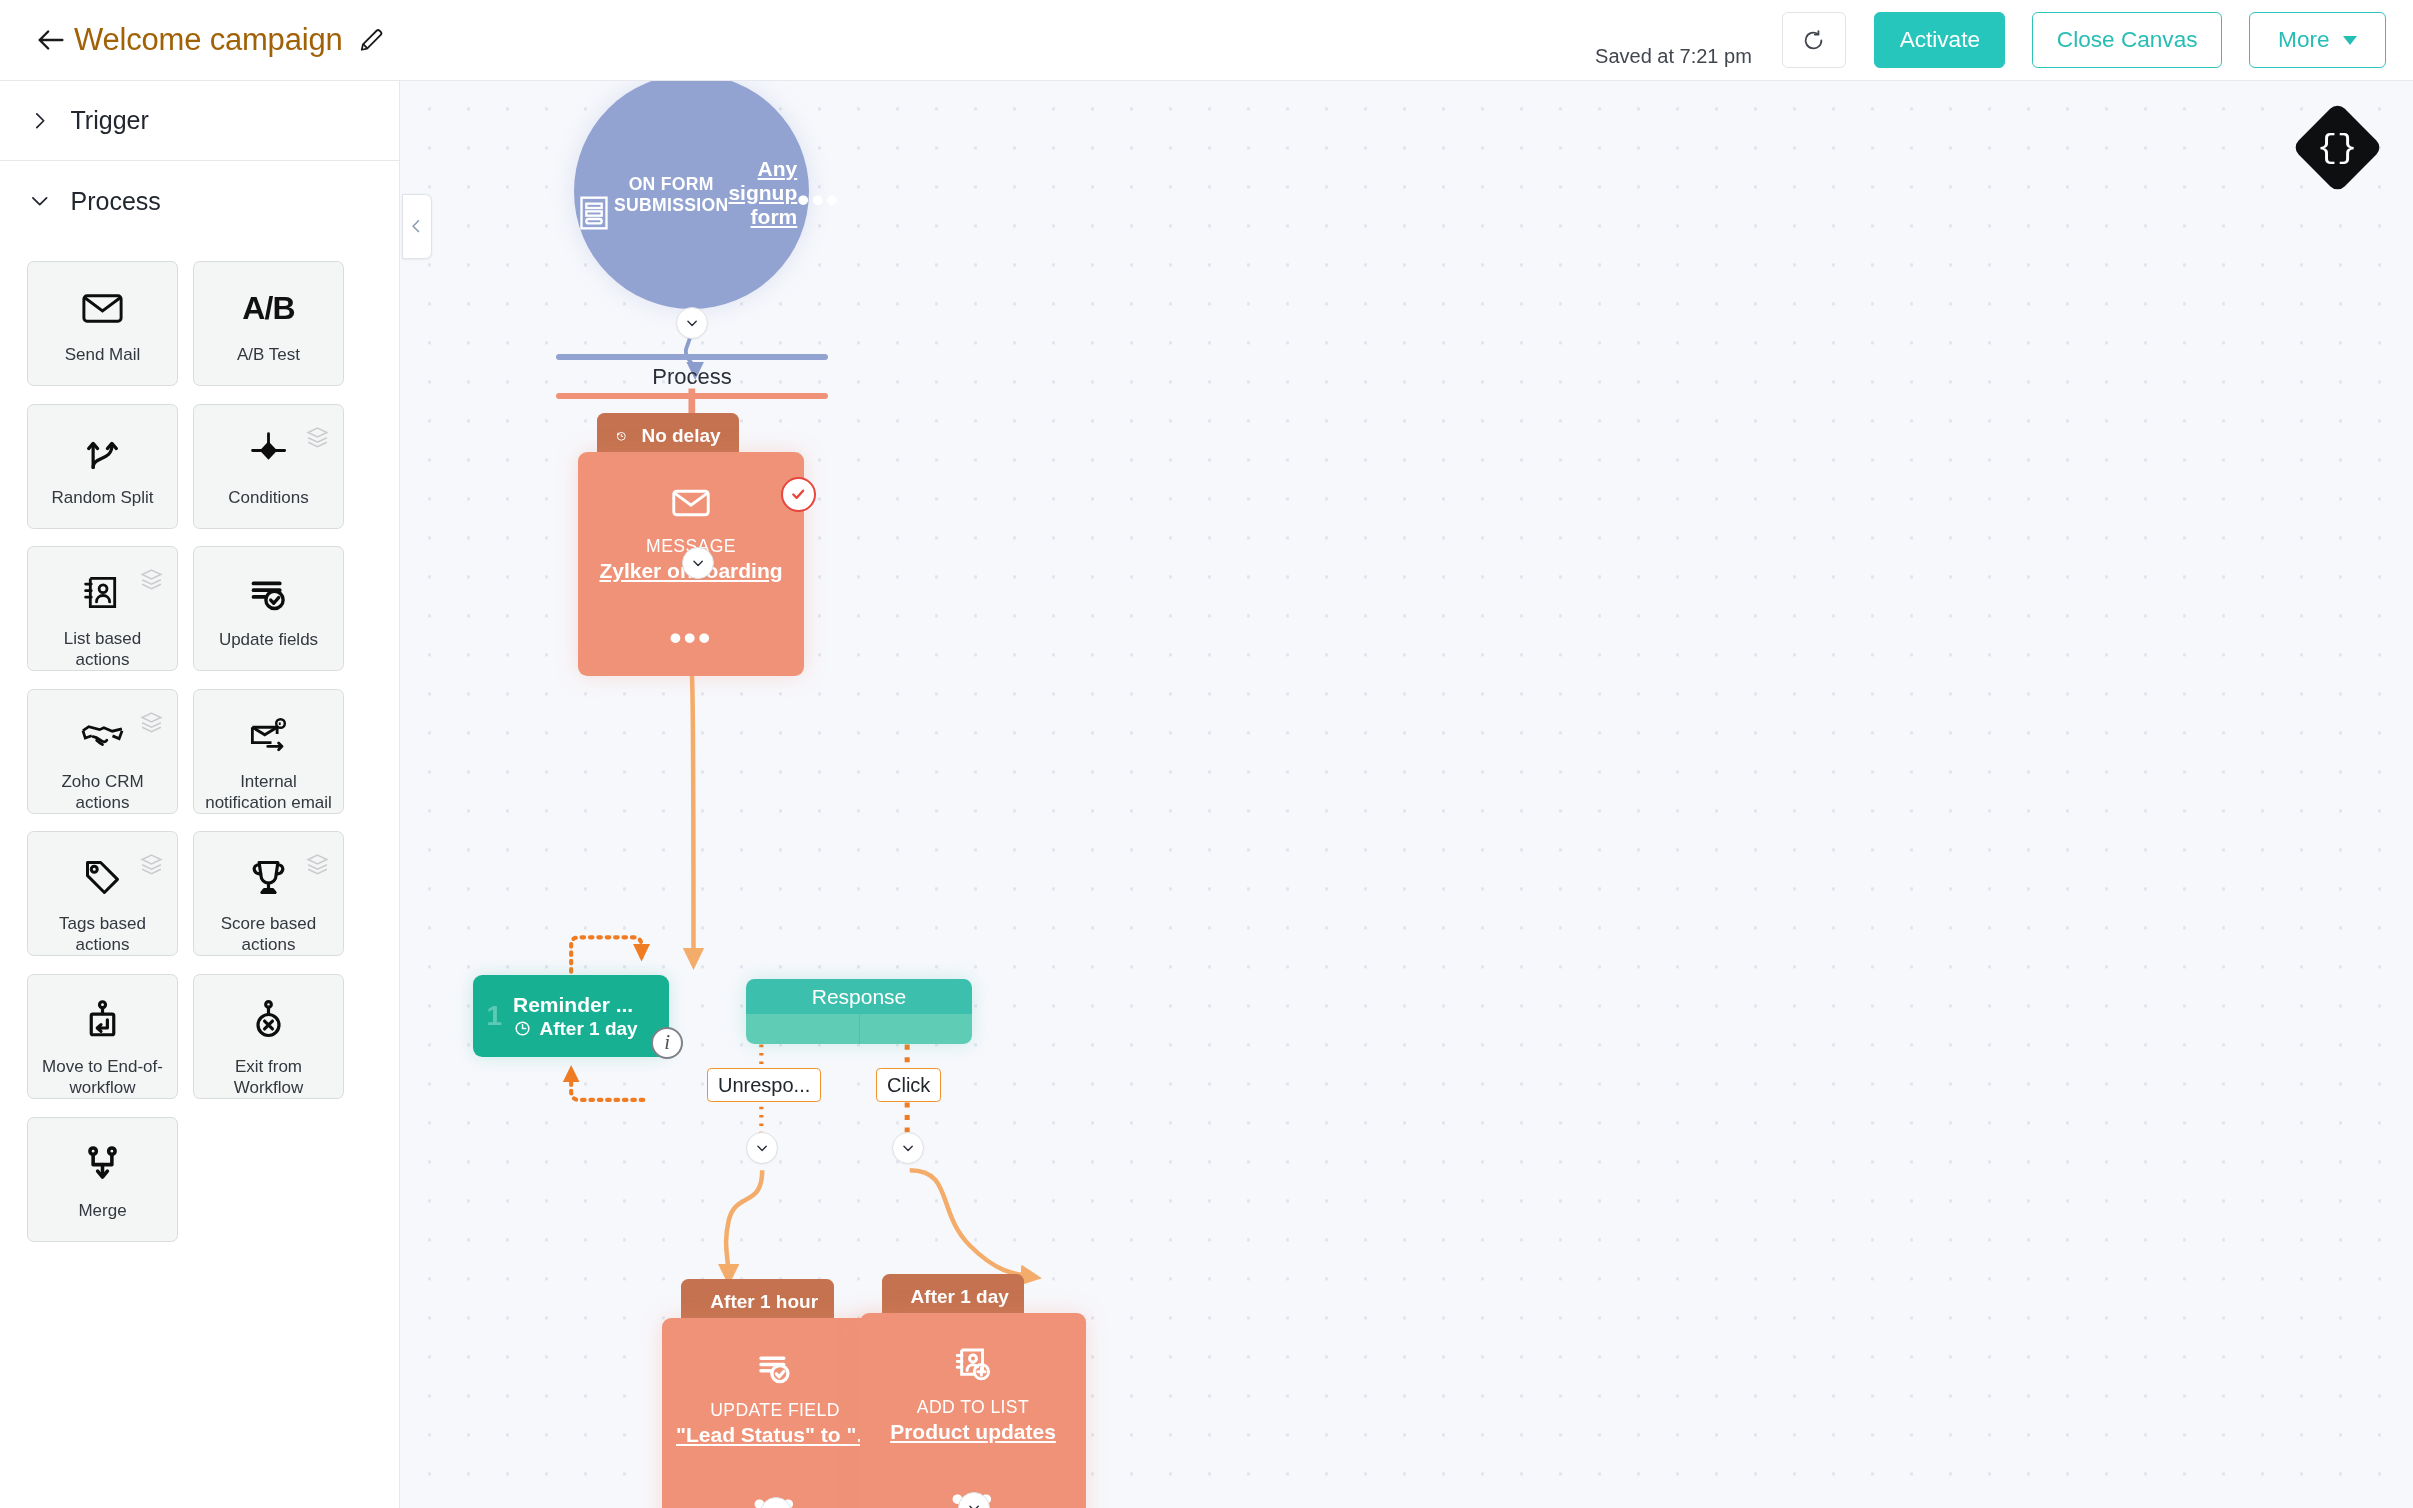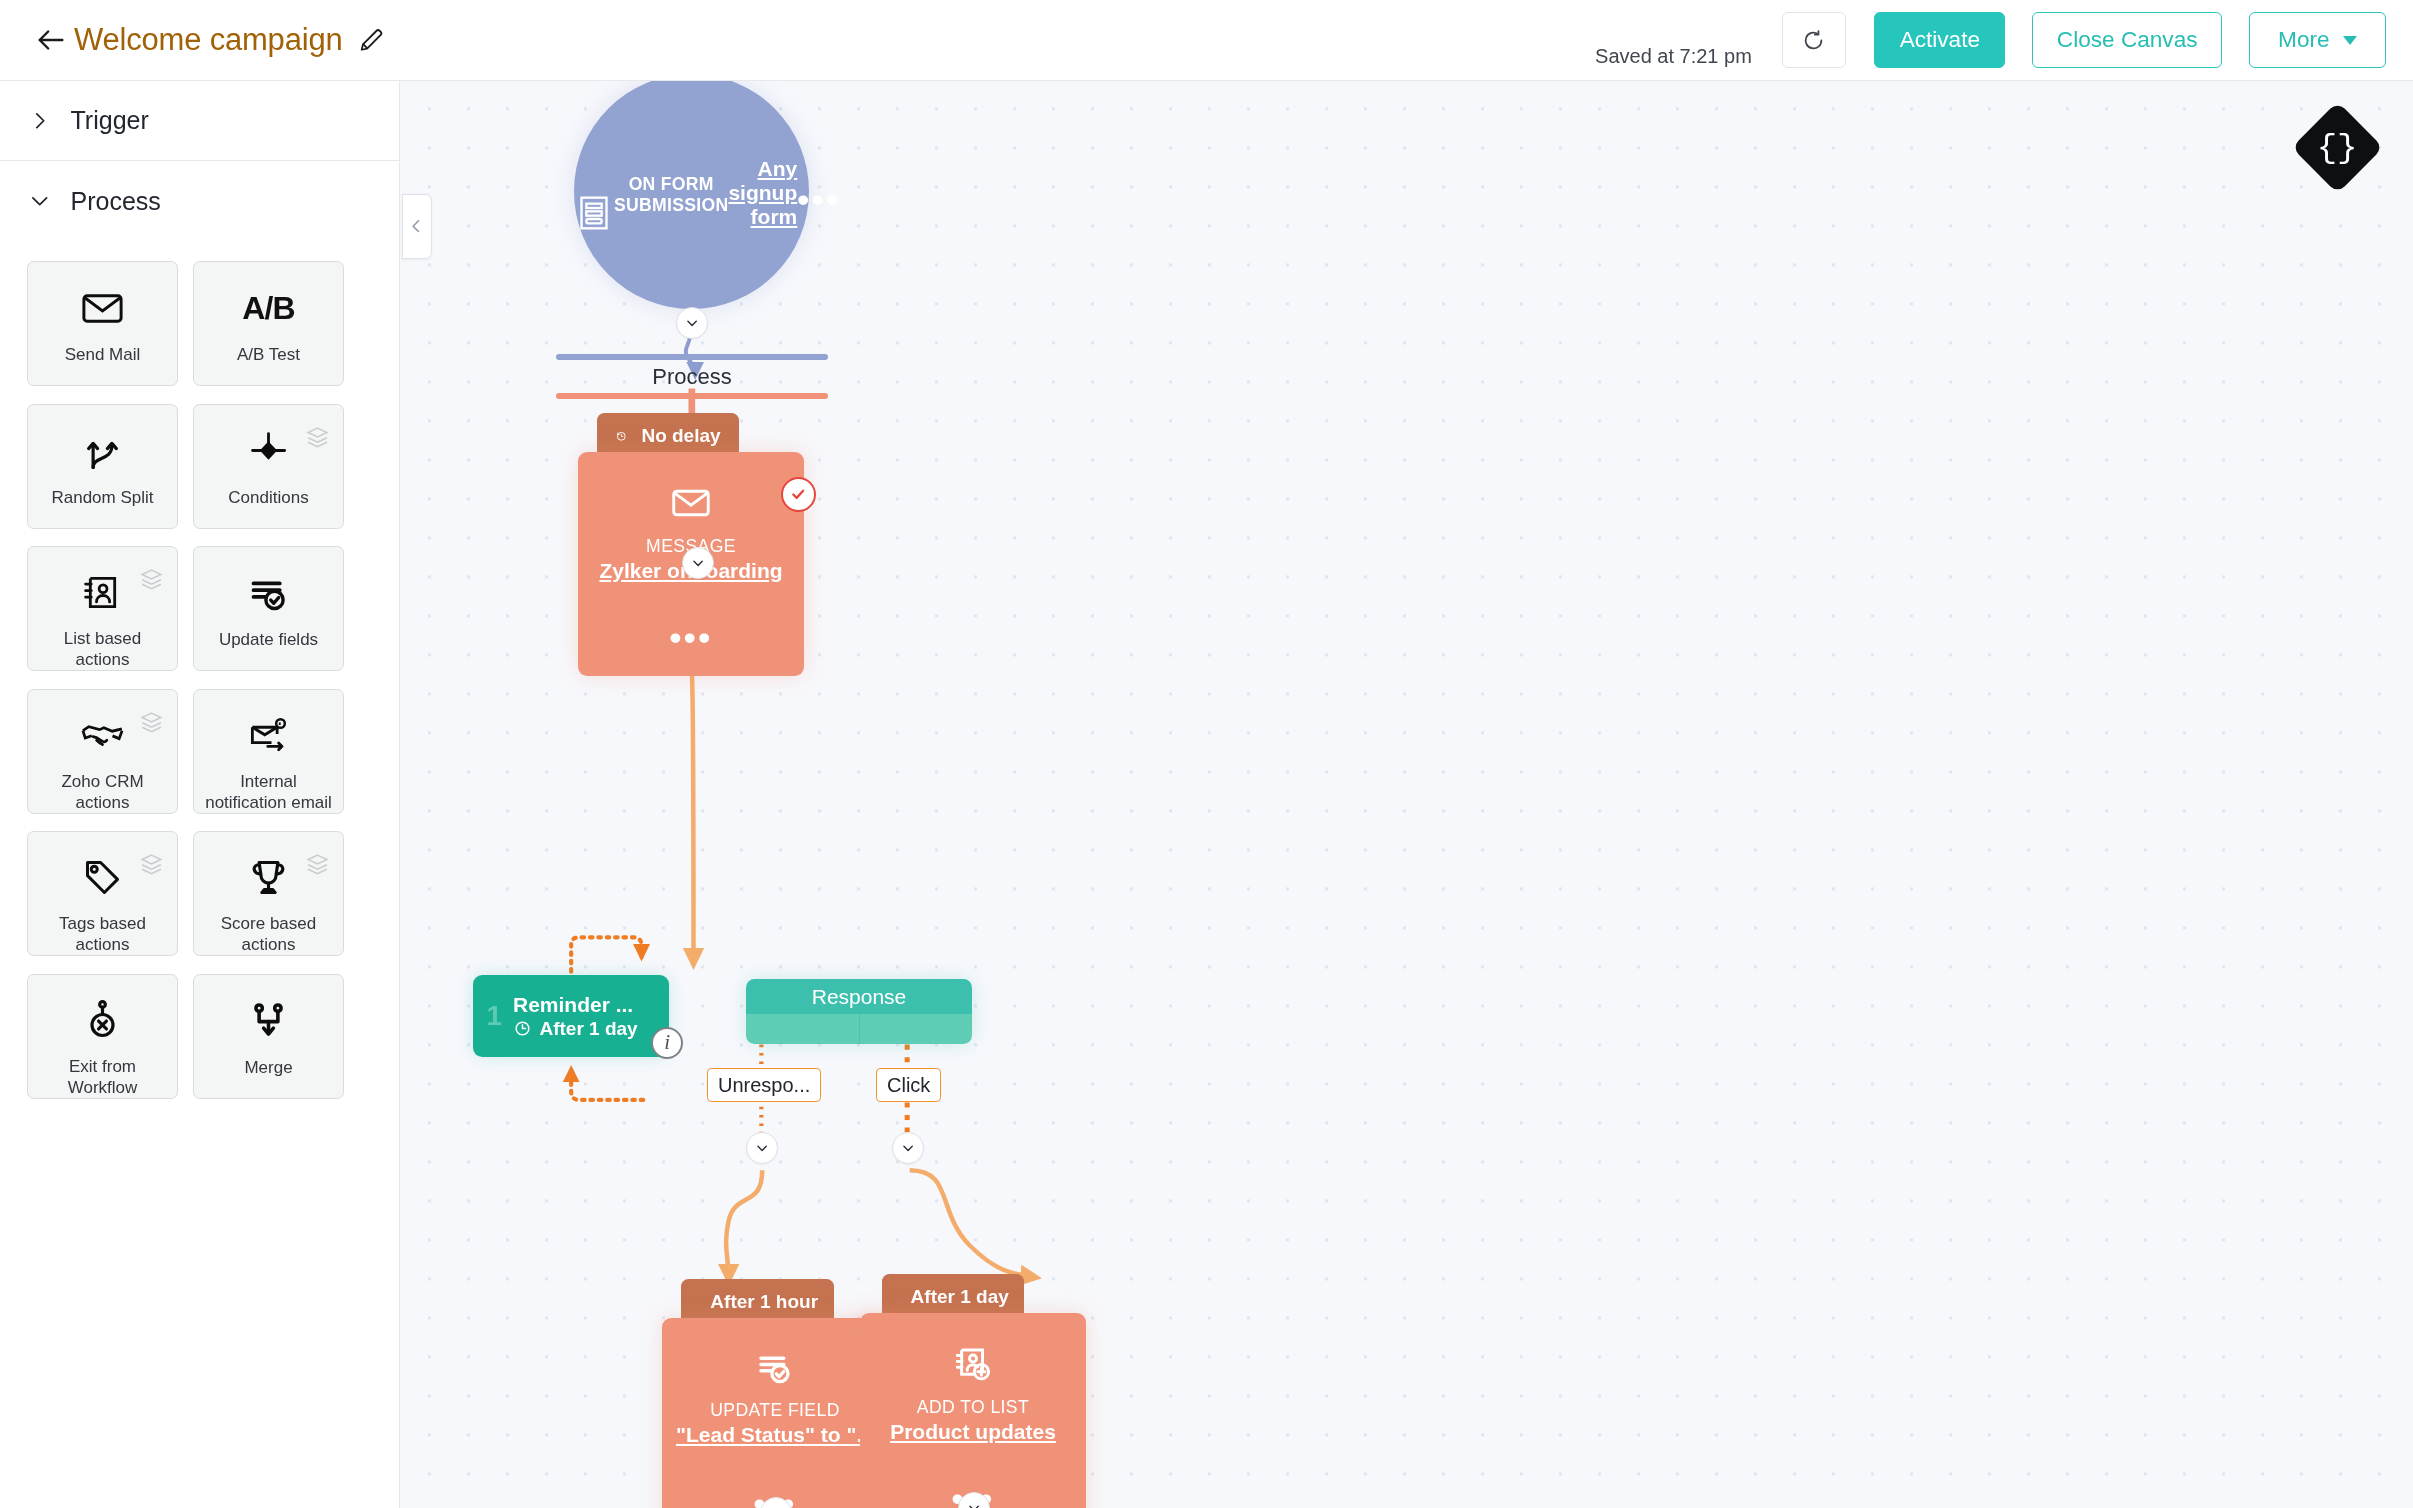--- a/index.html
+++ b/index.html
@@ -432,20 +432,31 @@
           <svg viewBox="0 0 24 24" fill="none" stroke="#c9cccf" stroke-width="1.5" width="25" height="25">
             <path d="M12 3l9 4.2-9 4.2-9-4.2 9-4.2z"></path>
               <path d="M3 12.2l9 4.2 9-4.2"></path>
               <path d="M3 16.6l9 4.2 9-4.2"></path>
           </svg>
         </span>
       </div>
       <div class="pal-label">Score based actions</div>
     </div>
 
+    <div class="pal-card">
+      <div class="pal-icon">
+        <svg viewBox="0 0 24 24" fill="none" stroke="#0d0d0d" stroke-width="1.7" width="45" height="45">
+          <circle cx="12" cy="3.6" r="1.6"></circle>
+          <path d="M12 5.2v3.2" stroke-linecap="round"></path>
+          <rect x="6" y="8.6" width="12" height="11" rx="0.8"></rect>
+          <path d="M14.6 11.6v4.4H9.4M11.2 14.2L9.2 16l2 1.8" stroke-linecap="round" stroke-linejoin="round"></path>
+        </svg>
+      </div>
+      <div class="pal-label">Move to End-of-workflow</div>
+    </div>
 
     <div class="pal-card">
       <div class="pal-icon">
         <svg viewBox="0 0 24 24" fill="none" stroke="#0d0d0d" stroke-width="1.7" width="45" height="45">
           <circle cx="12" cy="3.4" r="1.5"></circle>
           <path d="M12 5v3.4" stroke-linecap="round"></path>
           <circle cx="12" cy="14.4" r="5.6"></circle>
           <path d="M9.9 12.3l4.2 4.2M14.1 12.3l-4.2 4.2" stroke-linecap="round"></path>
         </svg>
       </div>

